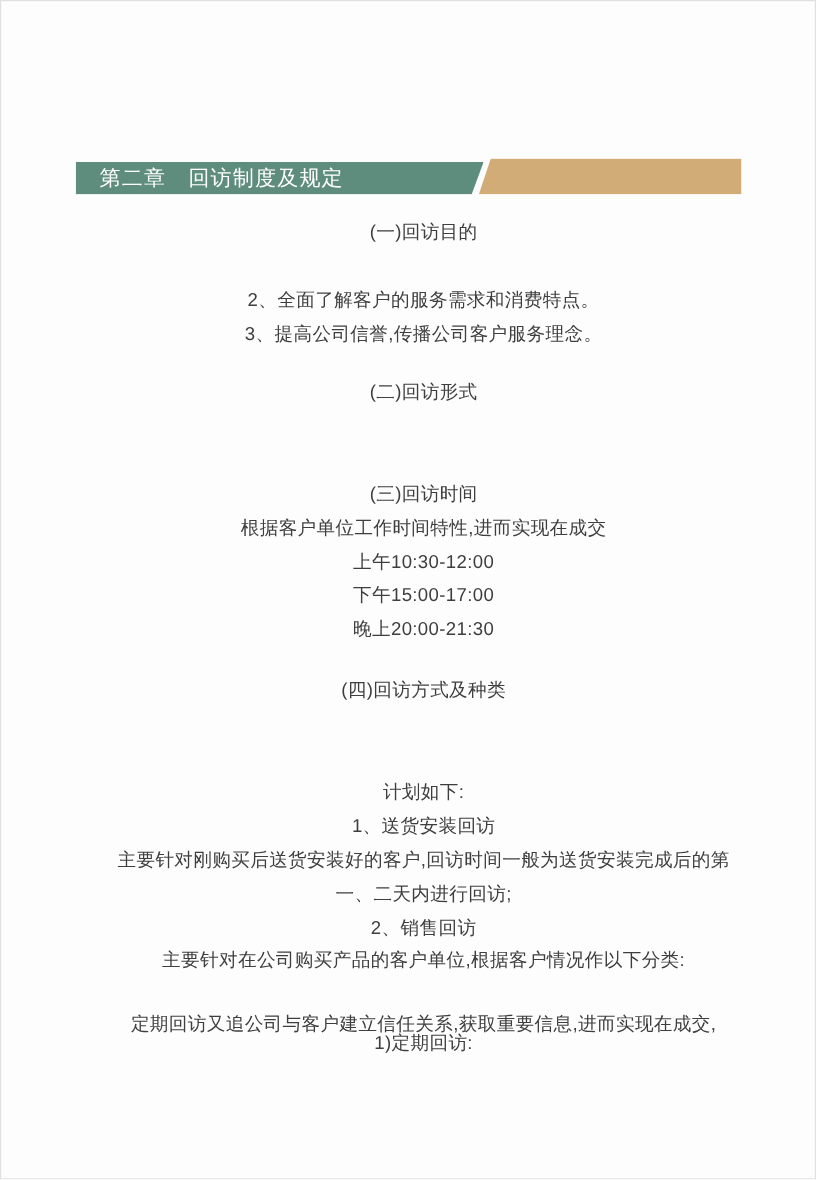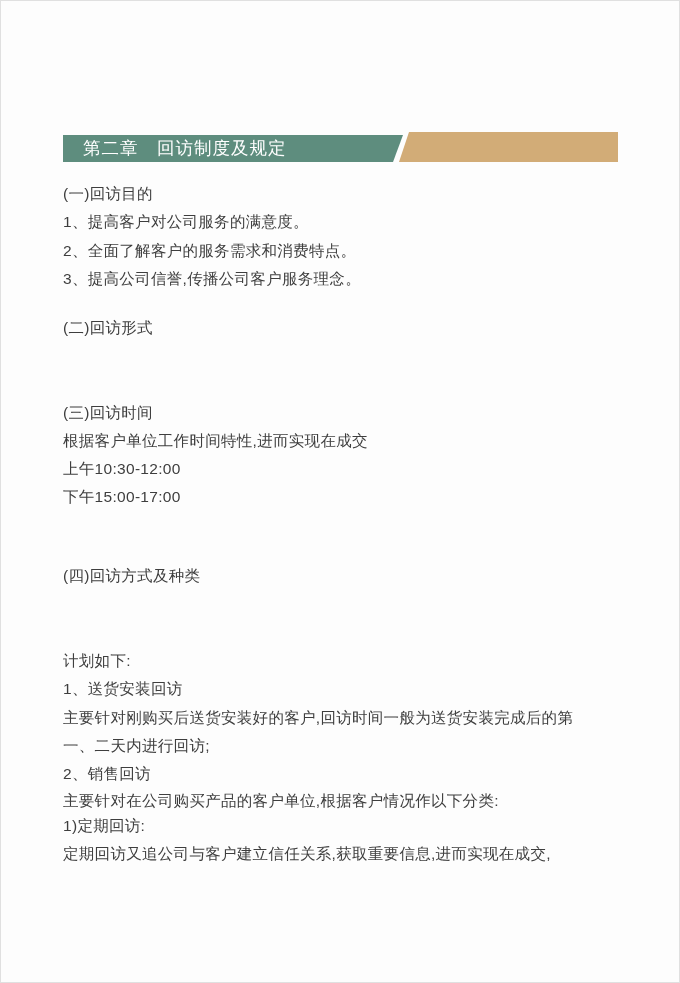--- a/index.html
+++ b/index.html
@@ -45,47 +45,48 @@
   .line {
     position: absolute;
     left: 63px;
     width: 580px;
     height: 28px;
     line-height: 28px;
     font-size: 15.5px;
     letter-spacing: 0.3px;
     color: var(--text, #3e3e3e);
     white-space: nowrap;
+    text-align: center;
   }
 </style>
 </head>
 <body>
 
 <div class="page">
 
   <div class="banner-teal">
     <span>第二章　回访制度及规定</span>
   </div>
   <div class="banner-tan"></div>
 
   <div class="line" style="top:180px">(一)回访目的</div>
-  <div class="line" style="top:208px">1、提高客户对公司服务的满意度。</div>
   <div class="line" style="top:237px">2、全面了解客户的服务需求和消费特点。</div>
   <div class="line" style="top:265px">3、提高公司信誉,传播公司客户服务理念。</div>
 
   <div class="line" style="top:314px">(二)回访形式</div>
 
   <div class="line" style="top:399px">(三)回访时间</div>
   <div class="line" style="top:427px">根据客户单位工作时间特性,进而实现在成交</div>
   <div class="line" style="top:455px">上午10:30-12:00</div>
   <div class="line" style="top:483px">下午15:00-17:00</div>
+  <div class="line" style="top:511px">晚上20:00-21:30</div>
 
   <div class="line" style="top:562px">(四)回访方式及种类</div>
   <div class="line" style="top:647px">计划如下:</div>
   <div class="line" style="top:675px">1、送货安装回访</div>
   <div class="line" style="top:704px">主要针对刚购买后送货安装好的客户,回访时间一般为送货安装完成后的第</div>
   <div class="line" style="top:732px">一、二天内进行回访;</div>
   <div class="line" style="top:760px">2、销售回访</div>
   <div class="line" style="top:787px">主要针对在公司购买产品的客户单位,根据客户情况作以下分类:</div>
-  <div class="line" style="top:812px">1)定期回访:</div>
+  <div class="line" style="top:856px">1)定期回访:</div>
   <div class="line" style="top:840px">定期回访又追公司与客户建立信任关系,获取重要信息,进而实现在成交,</div>
 
 </div>
 
 </body></html>

